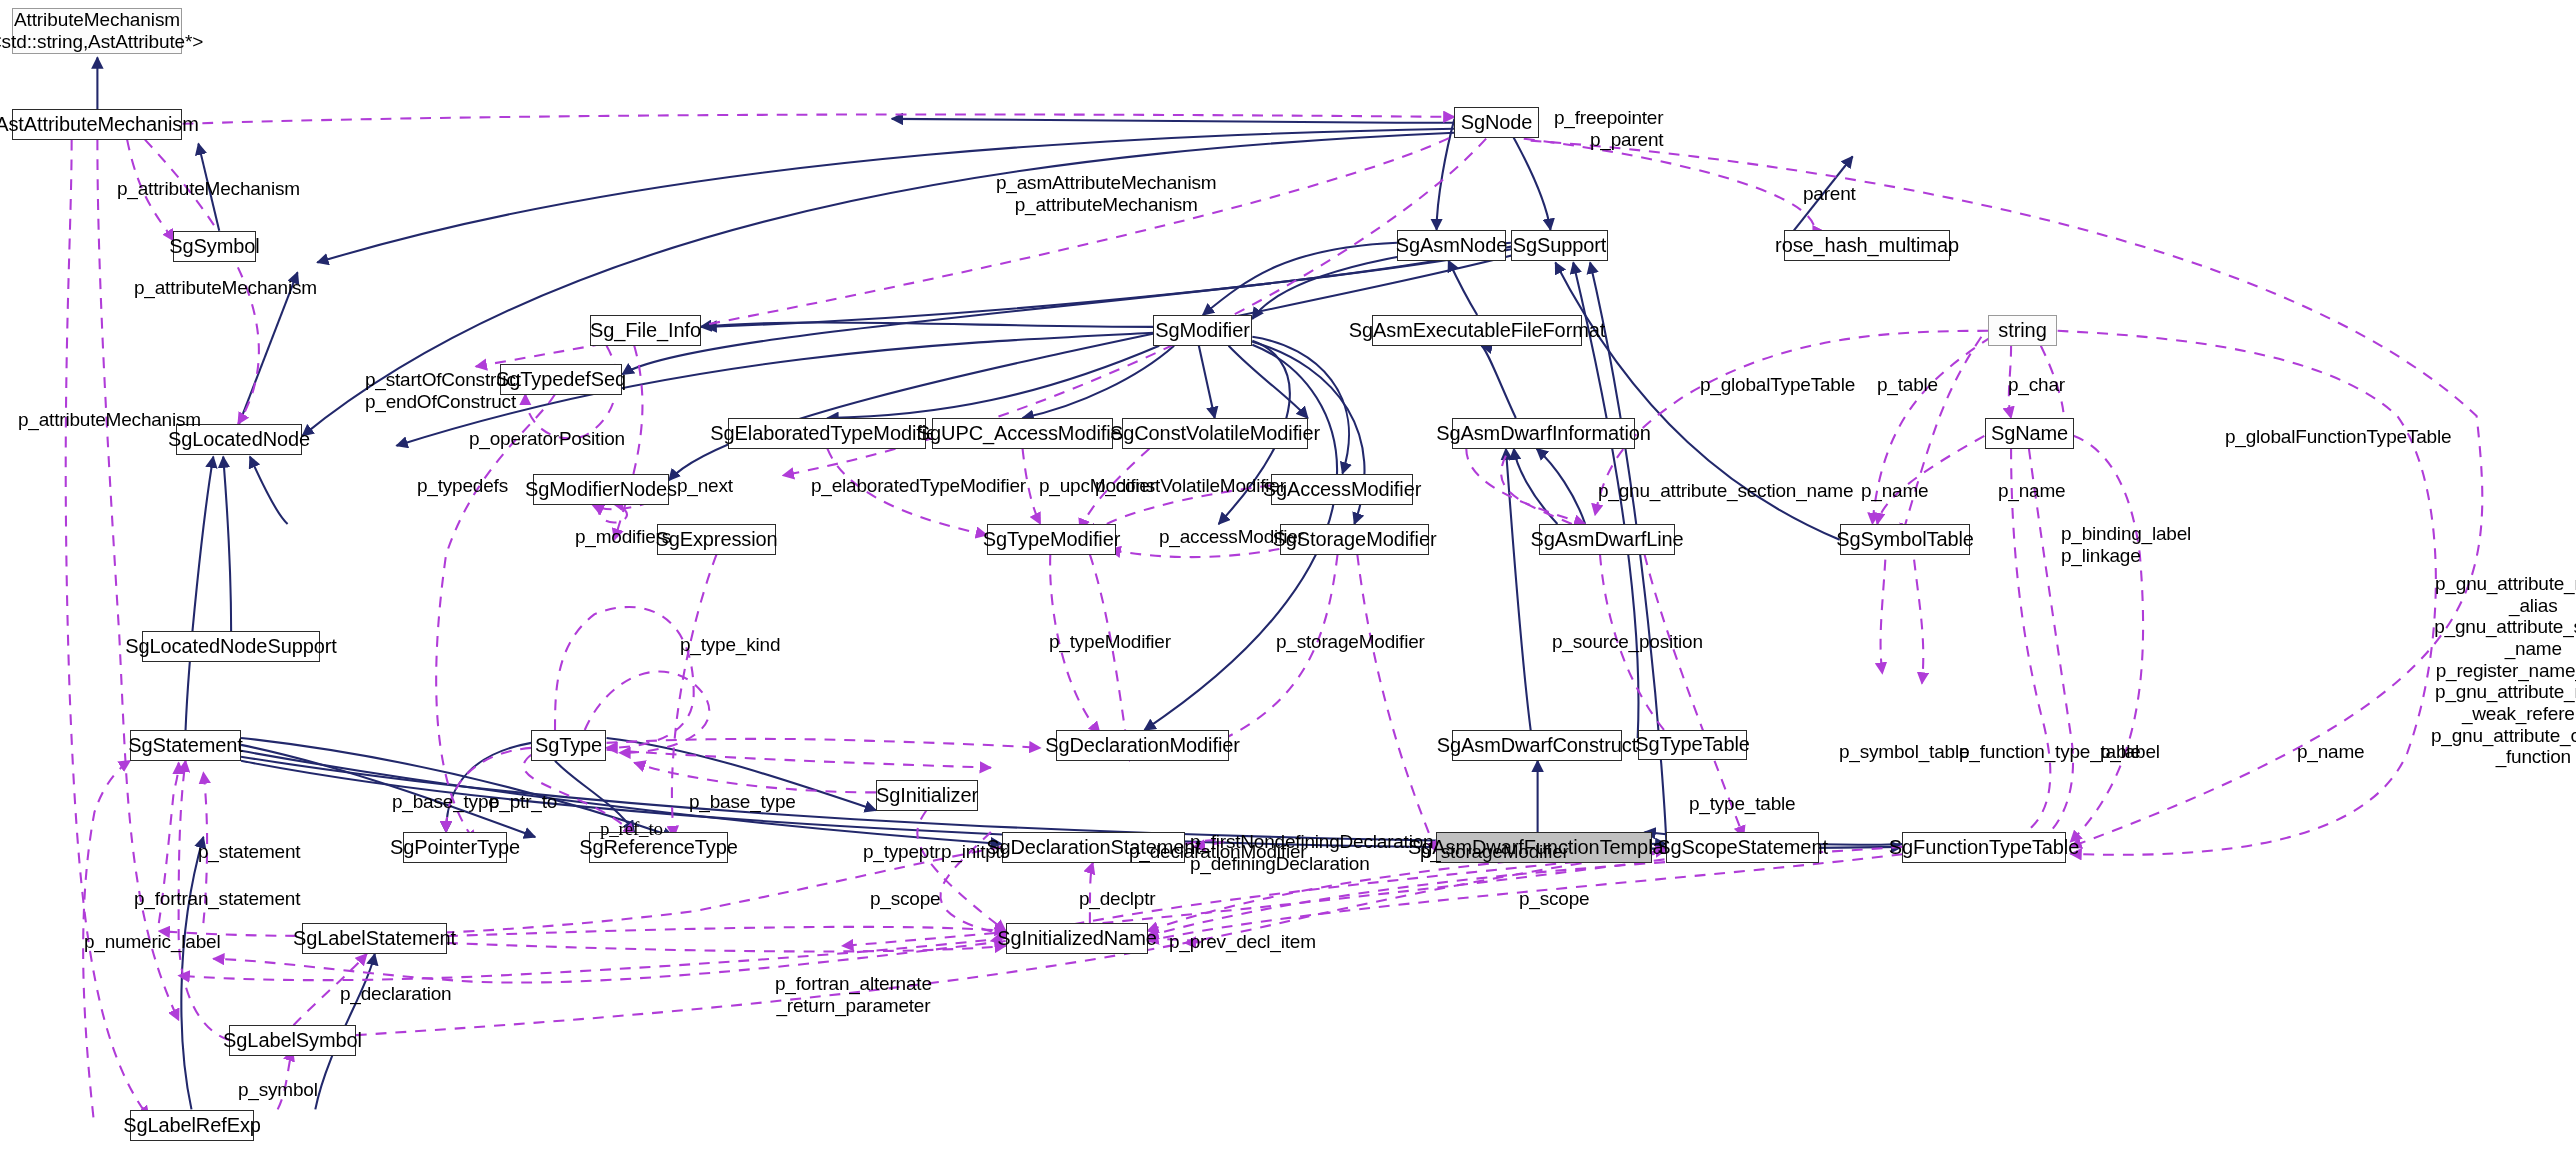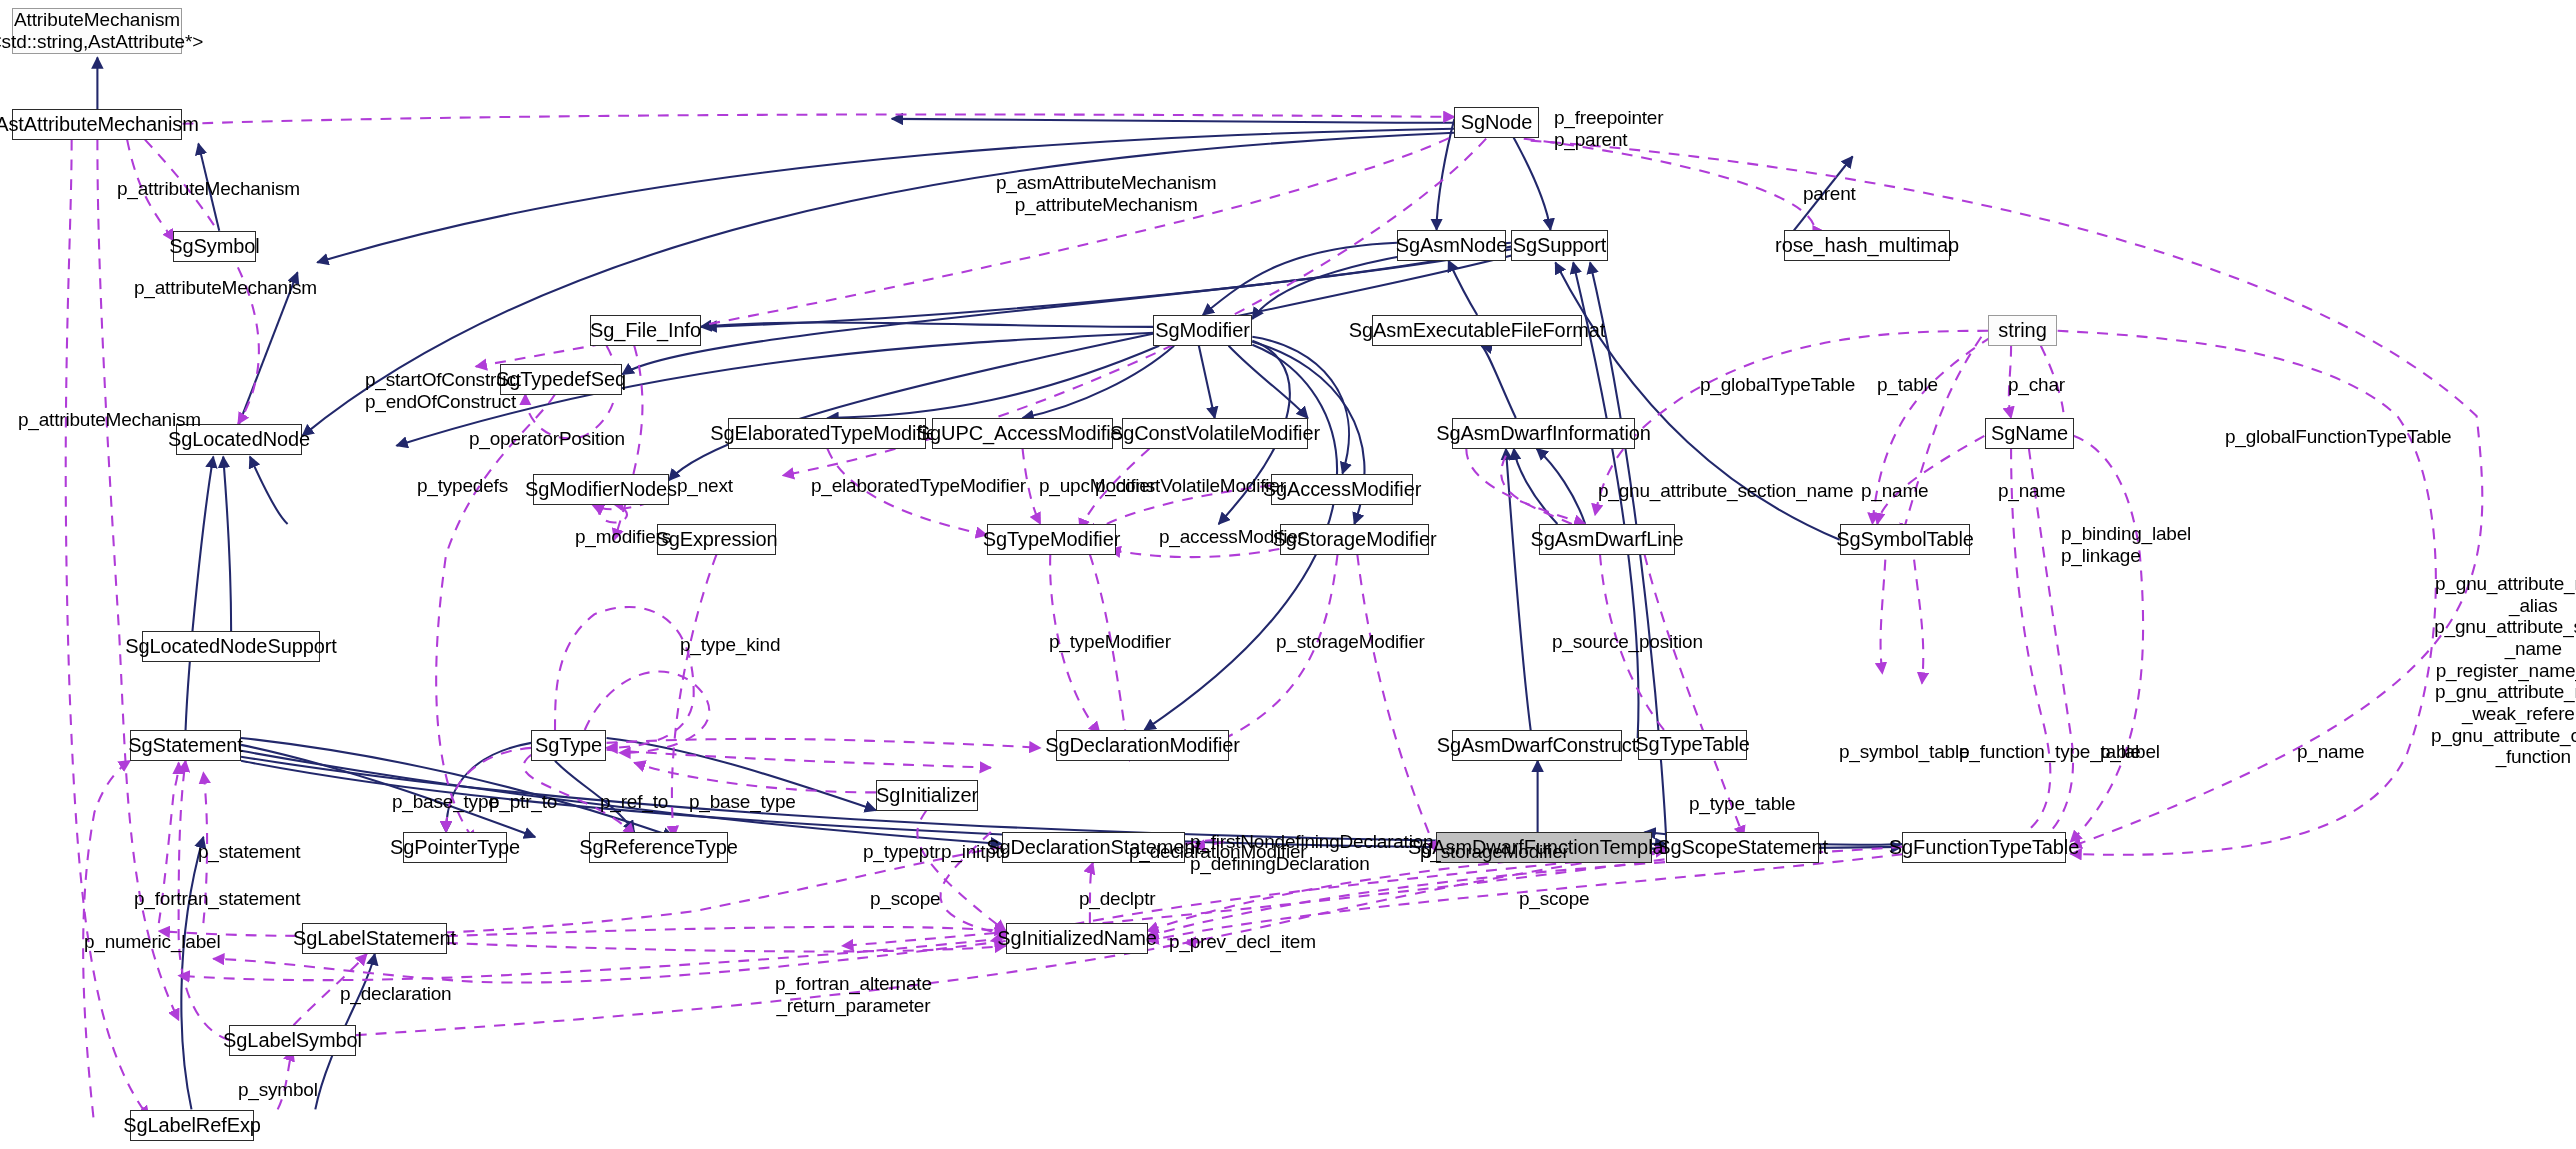--- a/index.html
+++ b/index.html
@@ -279,21 +279,21 @@
       <div class="node" style="left: 1985px; top: 418px; width: 89px; height: 31px;">SgName</div>
       <div class="node light" style="left: 1988px; top: 315px; width: 69px; height: 31px;">string</div>
       <div class="node" style="left: 1784px; top: 230px; width: 166px; height: 31px;">rose_hash_multimap</div>
     </div>
   <div id="label-layer">
       <div class="edge-label left" style="left: 117px; top: 178px;">p_attributeMechanism</div>
       <div class="edge-label left" style="left: 134px; top: 277px;">p_attributeMechanism</div>
       <div class="edge-label left" style="left: 18px; top: 409px;">p_attributeMechanism</div>
       <div class="edge-label" style="left: 996px; top: 172px;">p_asmAttributeMechanism
 p_attributeMechanism</div>
-      <div class="edge-label left" style="left: 1554px; top: 107px;">p_freepointer
+      <div class="edge-label left" style="left: 1554px; top: 107px; text-align: right;">p_freepointer
 p_parent</div>
       <div class="edge-label left" style="left: 1803px; top: 183px;">parent</div>
       <div class="edge-label left" style="left: 365px; top: 369px;">p_startOfConstruct
 p_endOfConstruct</div>
       <div class="edge-label left" style="left: 469px; top: 428px;">p_operatorPosition</div>
       <div class="edge-label left" style="left: 417px; top: 475px;">p_typedefs</div>
       <div class="edge-label left" style="left: 677px; top: 475px;">p_next</div>
       <div class="edge-label left" style="left: 575px; top: 526px;">p_modifiers</div>
       <div class="edge-label left" style="left: 811px; top: 475px;">p_elaboratedTypeModifier</div>
       <div class="edge-label left" style="left: 1039px; top: 475px;">p_upcModifier</div>
@@ -323,21 +323,21 @@
 _function</div>
       <div class="edge-label left" style="left: 1129px; top: 841px;">p_declarationModifier</div>
       <div class="edge-label left" style="left: 1420px; top: 841px;">p_storageModifier</div>
       <div class="edge-label left" style="left: 1689px; top: 793px;">p_type_table</div>
       <div class="edge-label left" style="left: 1839px; top: 741px;">p_symbol_table</div>
       <div class="edge-label left" style="left: 1959px; top: 741px;">p_function_type_table</div>
       <div class="edge-label left" style="left: 2100px; top: 741px;">p_label</div>
       <div class="edge-label left" style="left: 2297px; top: 741px;">p_name</div>
       <div class="edge-label left" style="left: 392px; top: 791px;">p_base_type</div>
       <div class="edge-label left" style="left: 489px; top: 791px;">p_ptr_to</div>
-      <div class="edge-label left" style="left: 600px; top: 791px;">p_ref_to</div>
+      <div class="edge-label left" style="left: 600px; top: 818px; font-family: Liberation Serif, serif;">p_ref_to</div>
       <div class="edge-label left" style="left: 689px; top: 791px;">p_base_type</div>
       <div class="edge-label left" style="left: 863px; top: 841px;">p_typeptr</div>
       <div class="edge-label left" style="left: 941px; top: 841px;">p_initptr</div>
       <div class="edge-label left" style="left: 1190px; top: 831px;">p_firstNondefiningDeclaration
 p_definingDeclaration</div>
       <div class="edge-label left" style="left: 198px; top: 841px;">p_statement</div>
       <div class="edge-label left" style="left: 134px; top: 888px;">p_fortran_statement</div>
       <div class="edge-label left" style="left: 84px; top: 931px;">p_numeric_label</div>
       <div class="edge-label left" style="left: 870px; top: 888px;">p_scope</div>
       <div class="edge-label left" style="left: 1079px; top: 888px;">p_declptr</div>

